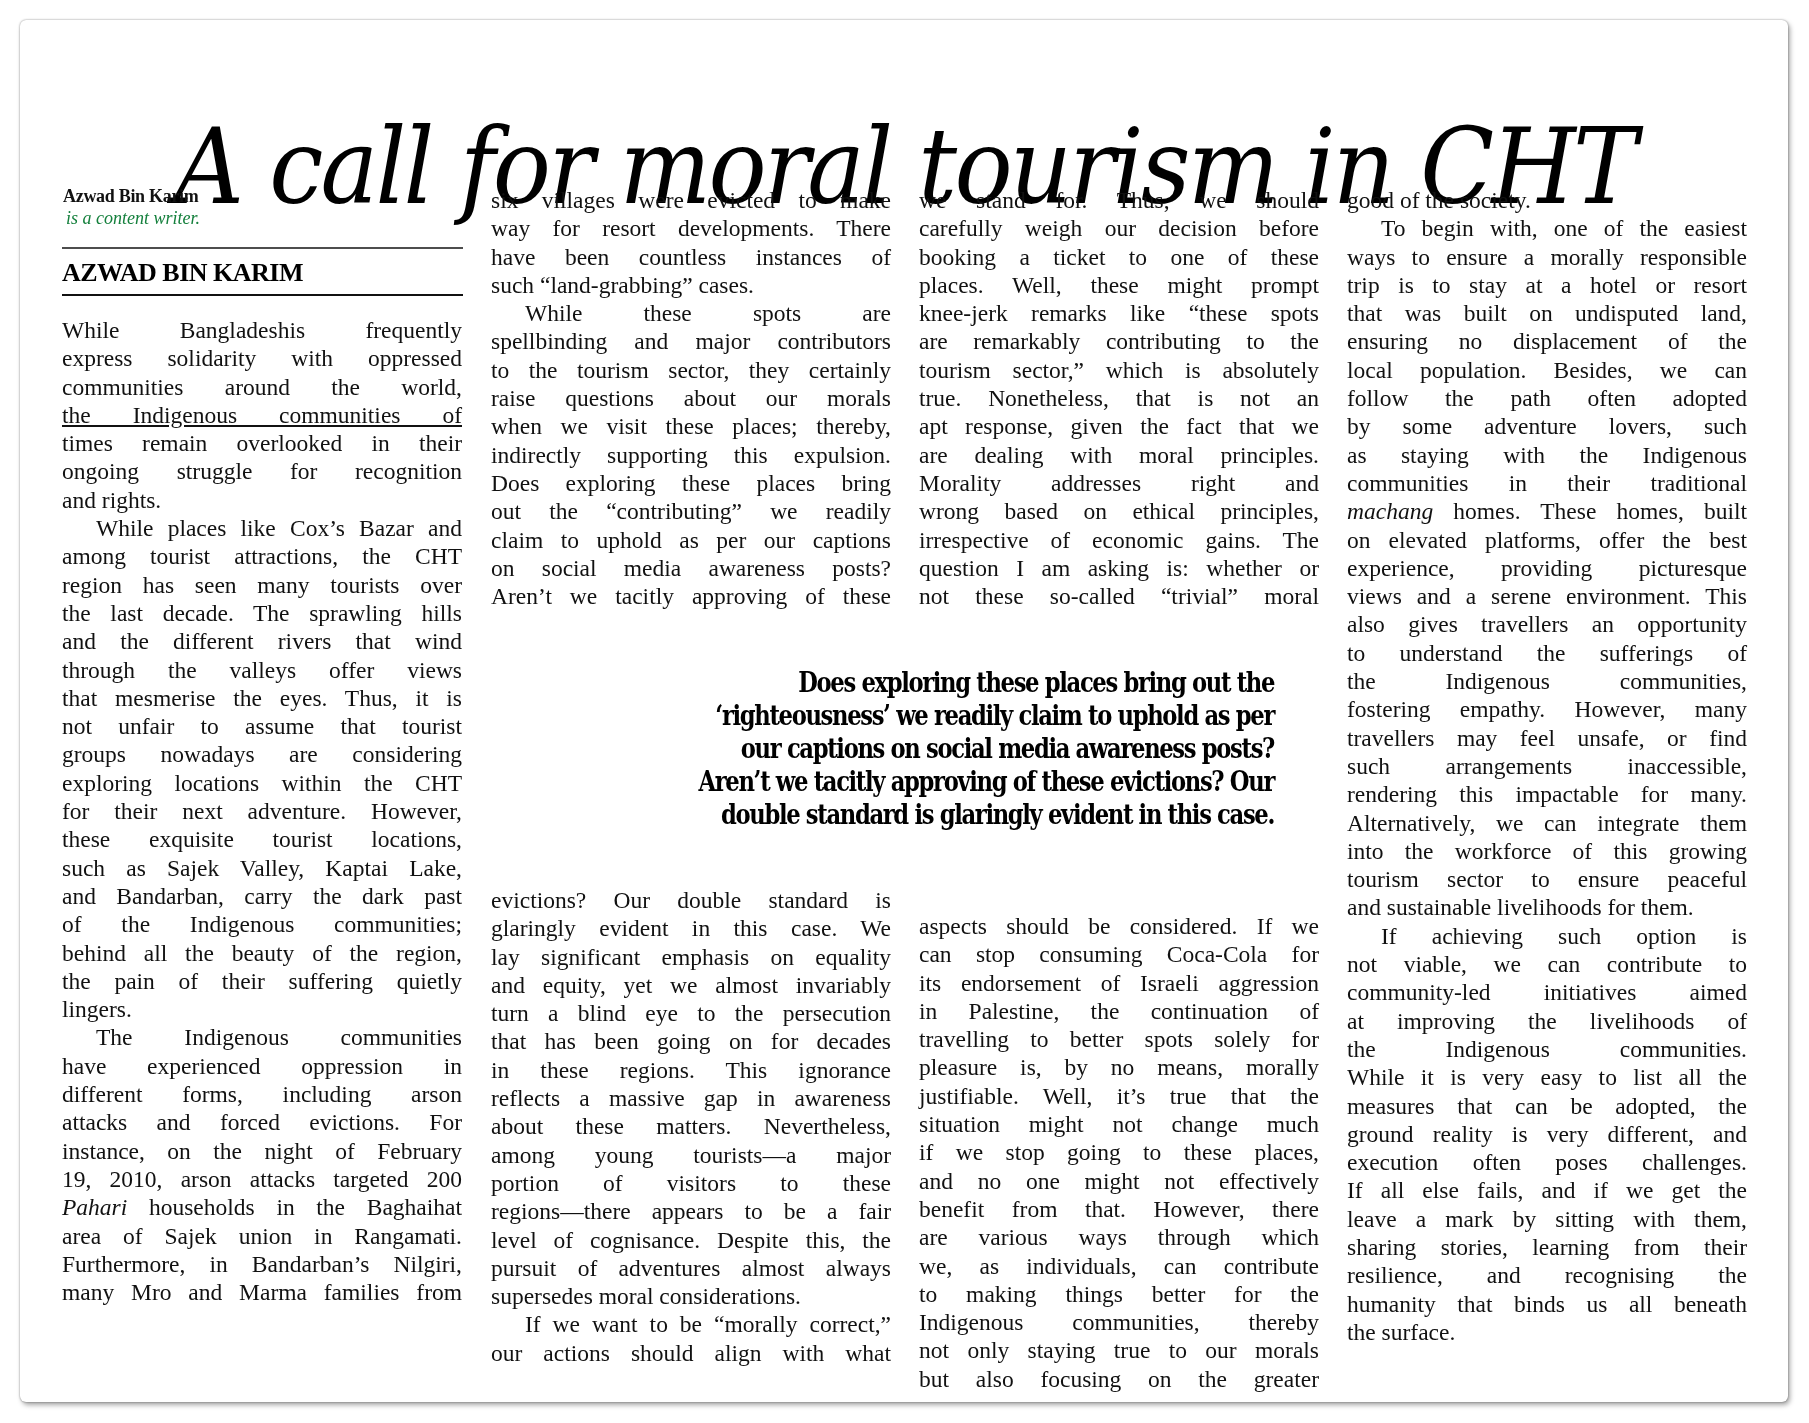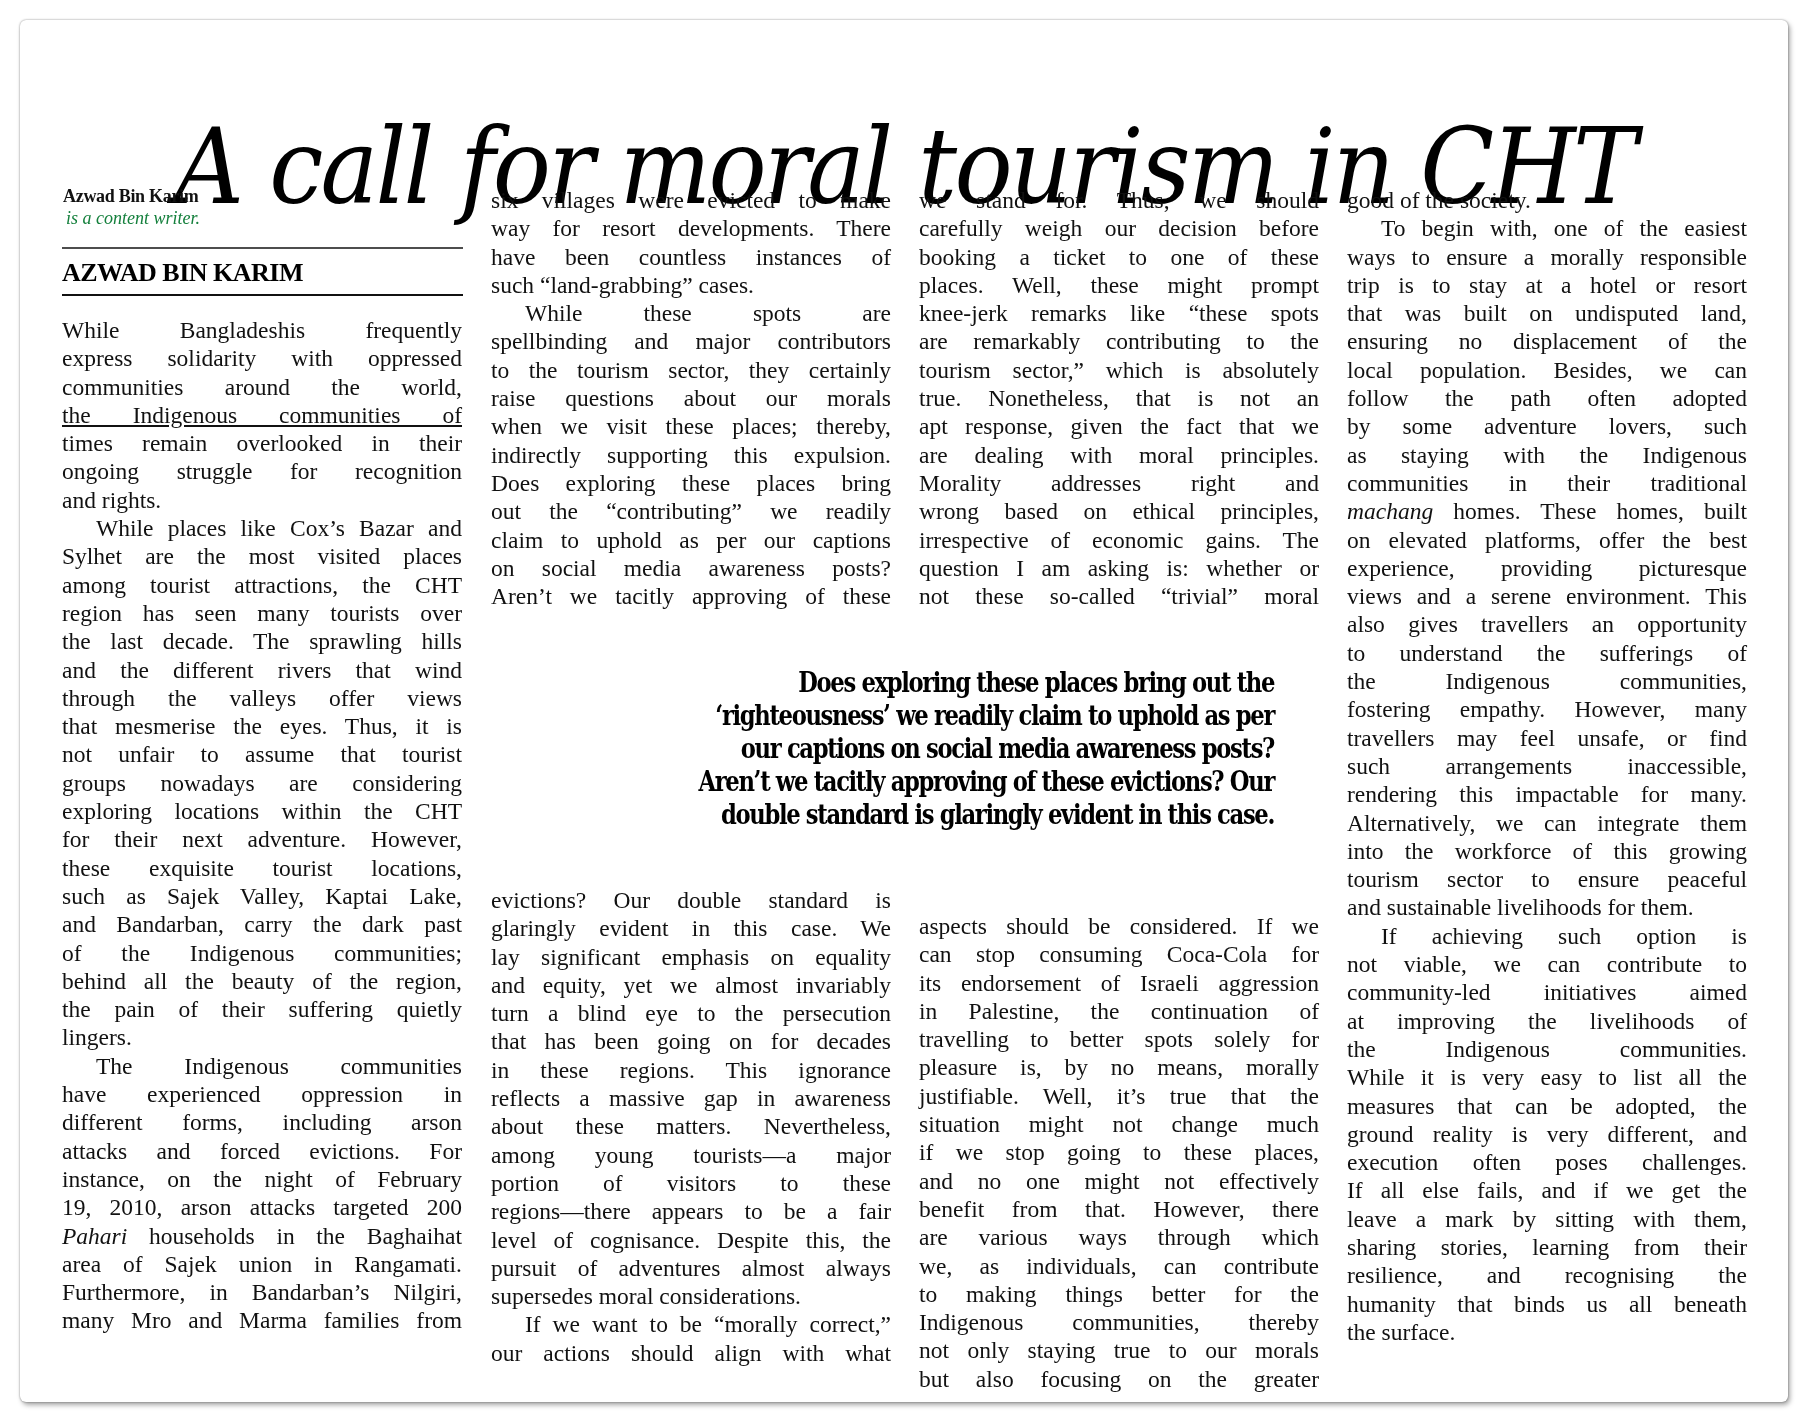--- a/index.html
+++ b/index.html
@@ -68,21 +68,20 @@
 
 <div class="col" style="left:62px; top:316px;">
   <span class="line" style="white-space: nowrap;">While Bangladeshis frequently</span>
   <span class="line" style="white-space: nowrap;">express solidarity with oppressed</span>
   <span class="line" style="white-space: nowrap;">communities around the world,</span>
   <span class="line" style="white-space: nowrap; text-decoration: underline;">the Indigenous communities of</span>
   <span class="line" style="white-space: nowrap;">times remain overlooked in their</span>
   <span class="line" style="white-space: nowrap;">ongoing struggle for recognition</span>
   <span class="line last" style="white-space: nowrap;">and rights.</span>
   <span class="line indent" style="white-space: nowrap;">While places like Cox’s Bazar and</span>
-  <span class="line" style="white-space: nowrap;">Sylhet are the most visited places</span>
   <span class="line" style="white-space: nowrap;">among tourist attractions, the CHT</span>
   <span class="line" style="white-space: nowrap;">region has seen many tourists over</span>
   <span class="line" style="white-space: nowrap;">the last decade. The sprawling hills</span>
   <span class="line" style="white-space: nowrap;">and the different rivers that wind</span>
   <span class="line" style="white-space: nowrap;">through the valleys offer views</span>
   <span class="line" style="white-space: nowrap;">that mesmerise the eyes. Thus, it is</span>
   <span class="line" style="white-space: nowrap;">not unfair to assume that tourist</span>
   <span class="line" style="white-space: nowrap;">groups nowadays are considering</span>
   <span class="line" style="white-space: nowrap;">exploring locations within the CHT</span>
   <span class="line" style="white-space: nowrap;">for their next adventure. However,</span>

